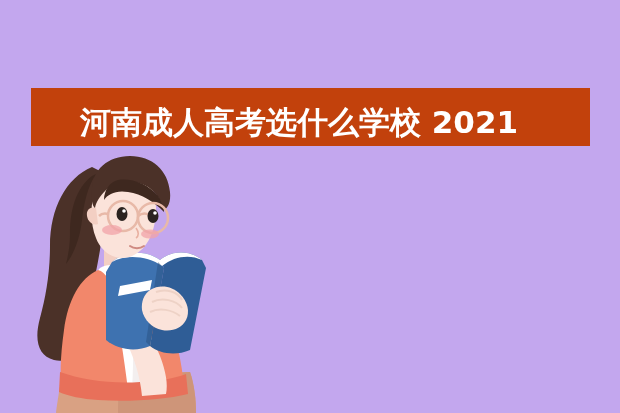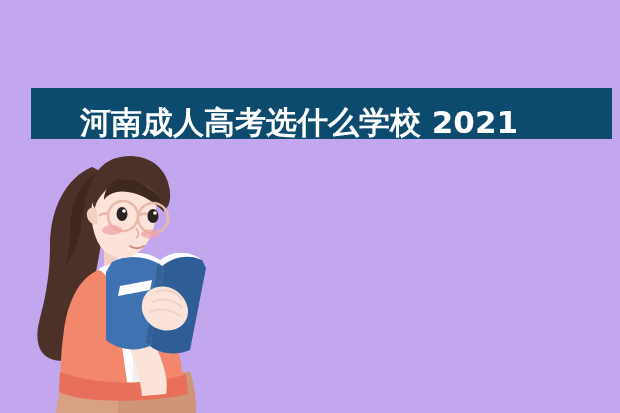--- a/index.html
+++ b/index.html
@@ -20,24 +20,23 @@
     background: #c3a7ee;
     overflow: hidden;
   }
 
   
   .title-banner {
     position: absolute;
     left: 31px;
     top: 88px;
     width: 559px;
-    height: 51px;
-    background: #0c4a6e;
+    height: 58px;
+    background: #c2410c;
     z-index: 30;
-    padding-left: 22px;
   }
   .title-text {
     position: absolute;
     left: 49px;
     top: 0;
     height: 69px;
     line-height: 69px;
     color: #ffffff;
     font-size: 31px;
     font-weight: bold;

